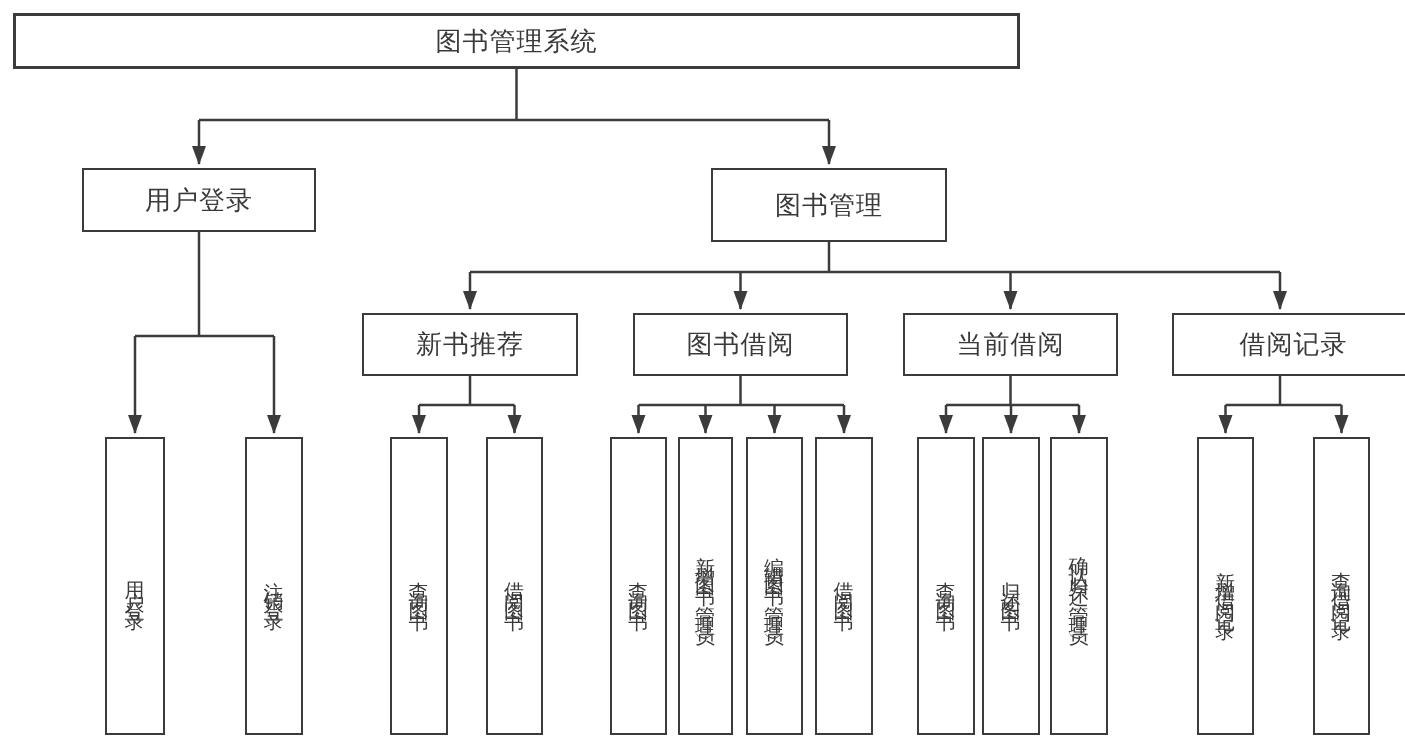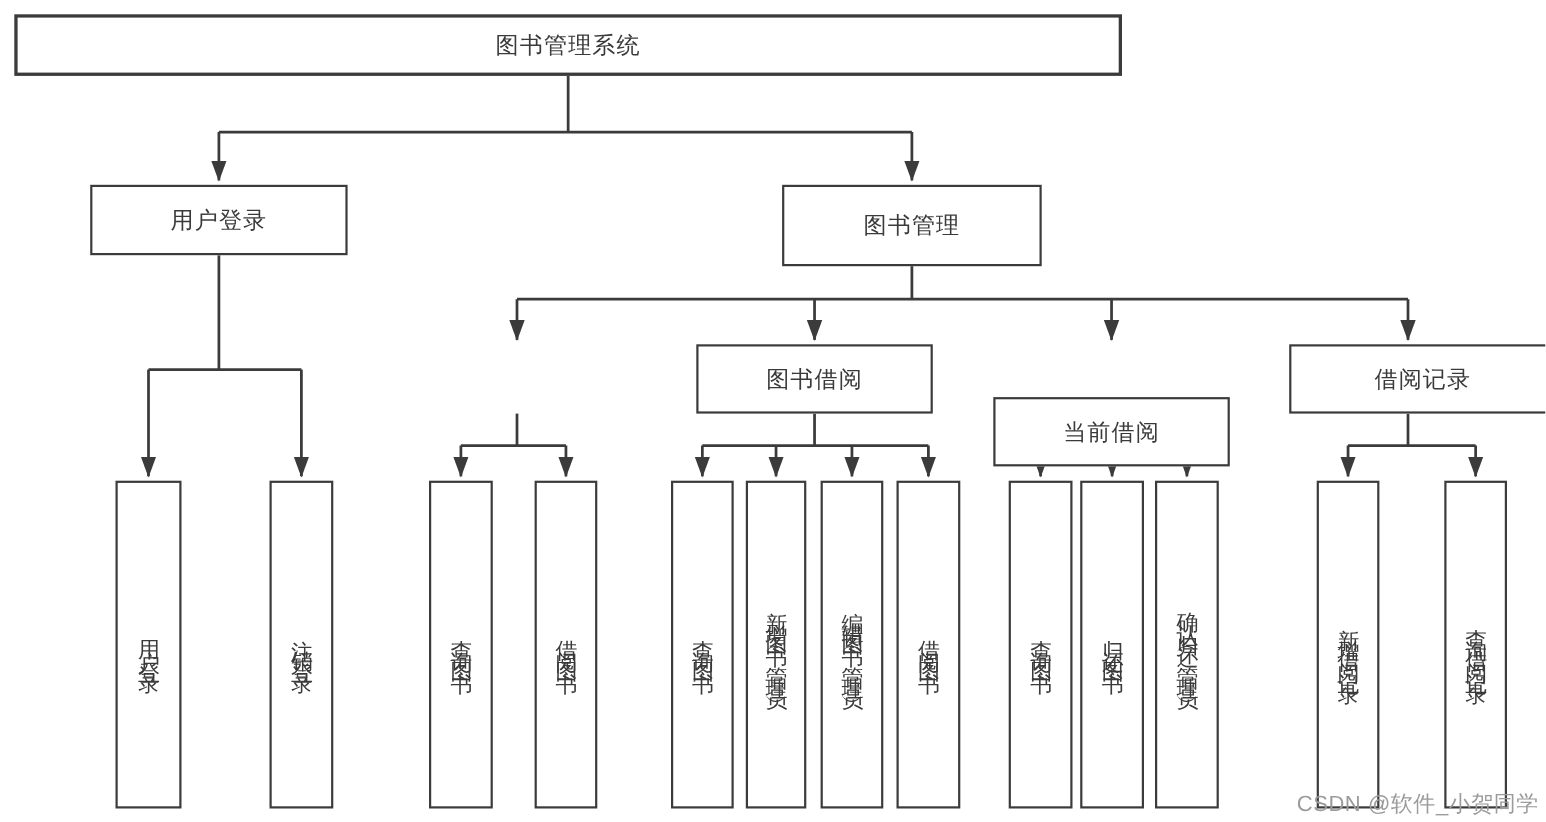--- a/index.html
+++ b/index.html
@@ -23,21 +23,21 @@
   .node{
     position:absolute;
     border:2.5px solid var(--line);
     background:#fff;
     display:flex;align-items:center;justify-content:center;
     color:var(--text);
     box-sizing:border-box;
   }
   .node.root{border-width:3px;}
   .node .lbl{
-    font-size:21px;
+    font-size:26px;
     font-weight:500;
     letter-spacing:1px;
     white-space:nowrap;
   }
   .node.vert .lbl{
     writing-mode:vertical-rl;
     text-orientation:mixed;
     letter-spacing:10px;
     font-size:20px;
     line-height:1;
@@ -111,24 +111,27 @@
     <span class="lbl">图书管理系统</span>
   </div>
 
   <div class="node" style="left:82px;top:168px;width:234px;height:64px;">
     <span class="lbl">用户登录</span>
   </div>
   <div class="node" style="left:711px;top:168px;width:236px;height:74px;">
     <span class="lbl">图书管理</span>
   </div>
 
+  <div class="node" style="left:362px;top:313px;width:216px;height:63px;">
+    <span class="lbl">新书推荐</span>
+  </div>
   <div class="node" style="left:633px;top:313px;width:215px;height:63px;">
     <span class="lbl">图书借阅</span>
   </div>
-  <div class="node" style="left:903px;top:313px;width:215px;height:63px;margin-top:48px;">
+  <div class="node" style="left:903px;top:313px;width:215px;height:63px;">
     <span class="lbl">当前借阅</span>
   </div>
   <div class="node" style="left:1172px;top:313px;width:243px;height:63px;">
     <span class="lbl">借阅记录</span>
   </div>
 
   <div class="node vert" style="left:105px;top:437px;width:60px;height:298px;">
     <span class="lbl">用户登录</span>
   </div>
   <div class="node vert" style="left:245px;top:437px;width:58px;height:298px;">
@@ -165,14 +168,13 @@
     <span class="lbl">确认归还（管理员）</span>
   </div>
 
   <div class="node vert" style="left:1197px;top:437px;width:57px;height:298px;">
     <span class="lbl">新增借阅记录</span>
   </div>
   <div class="node vert" style="left:1313px;top:437px;width:57px;height:298px;">
     <span class="lbl">查询借阅记录</span>
   </div>
 
-  <div class="watermark">CSDN @软件_小贺同学</div>
 </div>
 
 </body></html>

